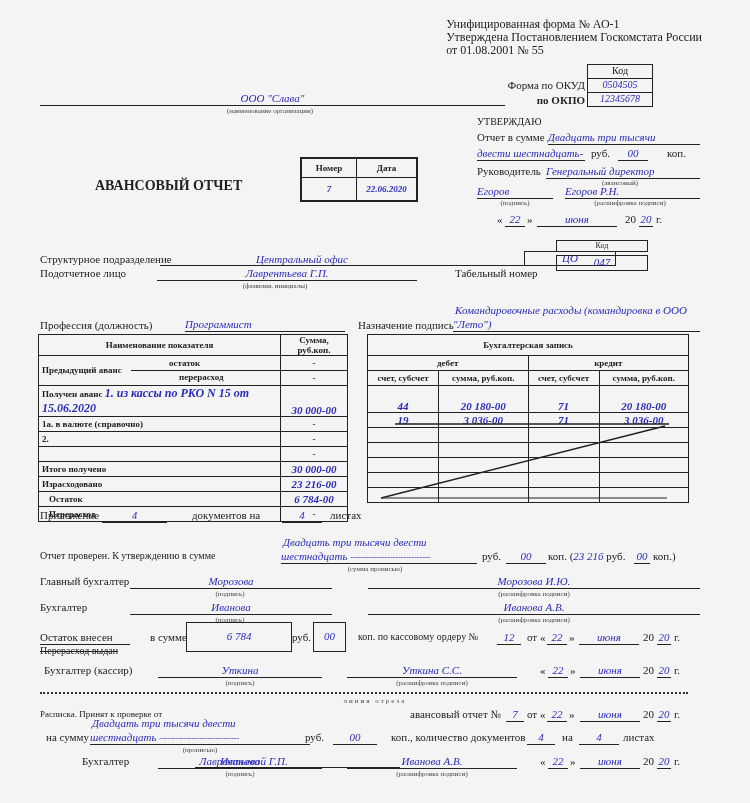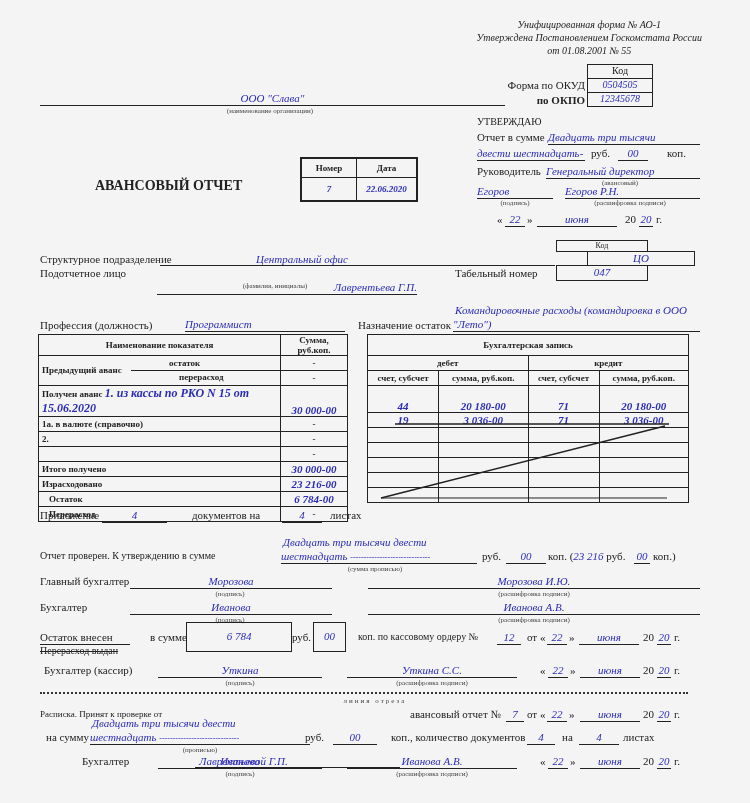--- a/index.html
+++ b/index.html
@@ -12,21 +12,21 @@
   .box{position:absolute;border:1.5px solid #222;box-sizing:border-box;text-align:center;}
   table{border-collapse:collapse;position:absolute;}
   td{border:1px solid #222;padding:0 3px;font-size:9px;height:14px;font-weight:bold;}
   .c{text-align:center;}
   .thick{border:2px solid #222;}
   .dash{position:absolute;left:40px;width:648px;border-top:2px dotted #333;}
 </style>
 </head>
 <body>
 
-<div class="abs" style="right:48px;top:18px;text-align:center;font-size:10px;line-height:13px;font-style:italic;">
+<div class="abs" style="right:48px;top:18px;text-align:left;font-size:12px;line-height:13px;">
   <div>Унифицированная форма № АО-1</div>
   <div>Утверждена Постановлением Госкомстата России</div>
   <div>от 01.08.2001 № 55</div>
 </div>
 
 <div class="box" style="left:587px;top:64px;width:66px;height:15px;font-size:10px;line-height:12px;"><span>Код</span></div>
 <div class="abs" style="left:497px;top:79px;width:88px;text-align:right;font-size:11px;">Форма по ОКУД</div>
 <div class="box hw" style="left:587px;top:78px;width:66px;height:15px;font-size:10px;line-height:12px;"><span>0504505</span></div>
 <div class="abs" style="left:497px;top:94px;width:88px;text-align:right;font-size:11px;font-weight:bold;">по ОКПО</div>
 <div class="box hw" style="left:587px;top:92px;width:66px;height:15px;font-size:10px;line-height:12px;"><span>12345678</span></div>
@@ -66,30 +66,30 @@
 <div class="fld hw" style="left:505px;top:212px;width:20px;"><span>22</span></div>
 <div class="abs" style="left:527px;top:213px;">»</div>
 <div class="fld hw" style="left:537px;top:212px;width:80px;"><span>июня</span></div>
 <div class="abs" style="left:625px;top:213px;">20</div>
 <div class="fld hw" style="left:639px;top:212px;width:14px;"><span>20</span></div>
 <div class="abs" style="left:656px;top:213px;">г.</div>
 
 <div class="box" style="left:556px;top:240px;width:92px;height:12px;font-size:8px;line-height:10px;"><span>Код</span></div>
 <div class="abs" style="left:40px;top:253px;">Структурное подразделение</div>
 <div class="fld hw" style="left:160px;top:252px;width:395px;text-align:left;padding-left:96px;box-sizing:border-box;"><span>Центральный офис</span></div>
-<div class="box hw" style="left:587px;top:251px;width:108px;height:15px;line-height:12px;"><span>ЦО</span></div>
+<div class="box hw" style="left:524px;top:251px;width:92px;height:15px;line-height:12px;"><span>ЦО</span></div>
 <div class="abs" style="left:40px;top:267px;">Подотчетное лицо</div>
-<div class="fld hw" style="left:157px;top:280px;width:260px;text-align:right;"><span>Лаврентьева Г.П.</span></div>
+<div class="fld hw" style="left:157px;top:266px;width:260px;text-align:center;"><span>Лаврентьева Г.П.</span></div>
 <div class="cap" style="left:230px;top:282px;width:90px;">(фамилия, инициалы)</div>
 <div class="abs" style="left:455px;top:267px;">Табельный номер</div>
-<div class="box hw" style="left:556px;top:265px;width:92px;height:16px;line-height:13px;"><span>047</span></div>
+<div class="box hw" style="left:556px;top:255px;width:92px;height:16px;line-height:13px;"><span>047</span></div>
 
 <div class="abs" style="left:40px;top:319px;">Профессия (должность)</div>
 <div class="fld hw" style="left:185px;top:317px;width:160px;text-align:left;"><span>Программист</span></div>
-<div class="abs" style="left:358px;top:319px;">Назначение остаток</div>
+<div class="abs" style="left:358px;top:319px;">Назначение подпись</div>
 <div class="abs hw" style="left:455px;top:304px;">Командировочные расходы (командировка в ООО</div>
 <div class="fld hw" style="left:453px;top:317px;width:247px;text-align:left;"><span>"Лето")</span></div>
 
 <table style="left:38px;top:334px;width:310px;border:1.5px solid #222;">
   <tbody>
       <tr>
         <td class="c" style="width:235px;height:16px;">Наименование показателя</td>
         <td class="c">Сумма, руб.коп.</td>
       </tr>
   <tr>

